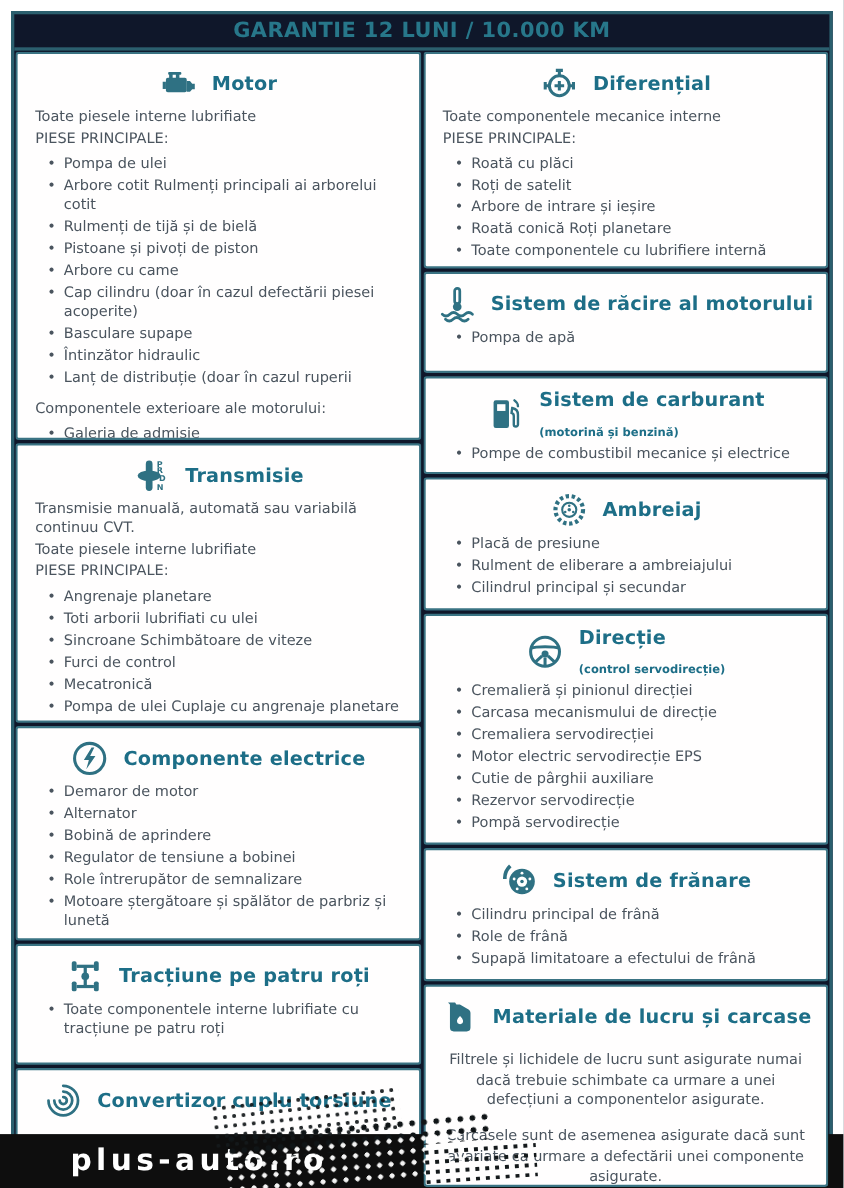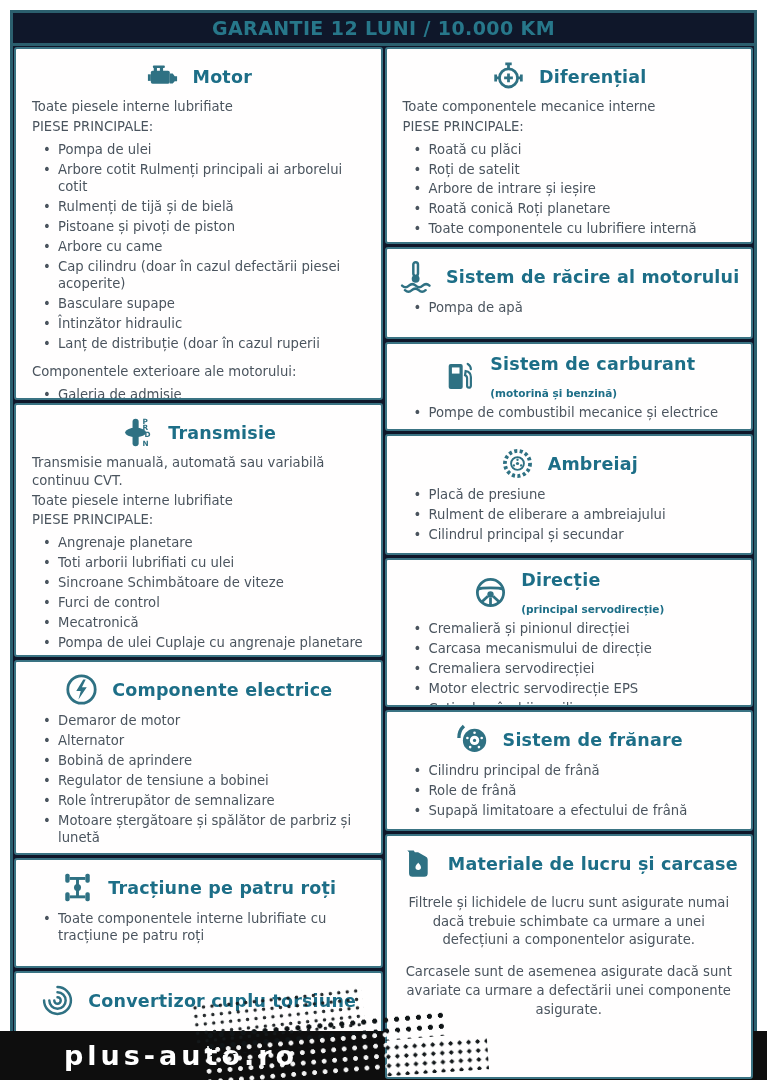--- a/index.html
+++ b/index.html
@@ -20,21 +20,21 @@
 
   .content{flex:1;display:flex;gap:2px;padding:1px;overflow:hidden}
   .col{flex:1;display:flex;flex-direction:column;gap:3px;overflow:hidden}
   .col.right{position:relative;z-index:6}
 
   .box{border:2px solid #3a7383;border-radius:3px;background:#fffefe;
     padding:5px 10px 6px;overflow:hidden;flex:0 0 auto}
   .sec-motor{height:353px}.sec-transmisie{height:254px}.sec-electrice{height:195px}
   .sec-tractiune{height:110px}.sec-convertizor{flex:1 1 auto}
   .sec-diferential{height:197px}.sec-racire{height:92px}.sec-carburant{height:89px}
-  .sec-ambreiaj{height:121px}.sec-directie{height:149px}.sec-franare{height:121px}
+  .sec-ambreiaj{height:121px}.sec-directie{height:210px}.sec-franare{height:121px}
   .sec-materiale{flex:1 1 auto}
 
   .sec-header{display:flex;align-items:center;justify-content:center;gap:13px;margin:5px 0 4px}
   .sec-icon{width:35px;height:35px;color:var(--accent);flex:0 0 auto;display:inline-block}
   .sec-icon svg{width:100%;height:100%;display:block}
   .sec-title{margin:0;font-size:17.5px;font-weight:bold;color:var(--heading);letter-spacing:.2px}
   .sec-subtitle{font-size:10.5px;font-weight:bold;color:var(--heading);margin-top:13px}
 
   .intro{margin:2px 6px;text-align:left;font-size:13.2px;color:var(--body-text);line-height:1.35}
   .subheading{margin-top:11px}
@@ -285,21 +285,21 @@
               <span class="sec-icon">
                 <svg viewBox="0 0 24 24" fill="none" stroke="currentColor" stroke-width="1.9">
                   <circle cx="12" cy="12" r="9"></circle>
                   <path d="M3.4 9.8c2.6-1.2 14.6-1.2 17.2 0"></path>
                   <circle cx="12" cy="13.4" r="2.2" fill="currentColor" stroke="none"></circle>
                   <path d="M12 15.6V21M10.2 14.6l-4.6 4.2M13.8 14.6l4.6 4.2"></path>
                 </svg>
               </span>
               <div class="sec-titlewrap">
                 <h2 class="sec-title">Direcție</h2>
-                <div class="sec-subtitle">(principal servodirecție)</div>
+                <div class="sec-subtitle">(control servodirecție)</div>
               </div>
             </div>
             <ul class="bullets">
               <li>Cremalieră și pinionul direcției</li>
               <li>Carcasa mecanismului de direcție</li>
               <li>Cremaliera servodirecției</li>
               <li>Motor electric servodirecție EPS</li>
               <li>Cutie de pârghii auxiliare</li>
               <li>Rezervor servodirecție</li>
               <li>Pompă servodirecție</li>

